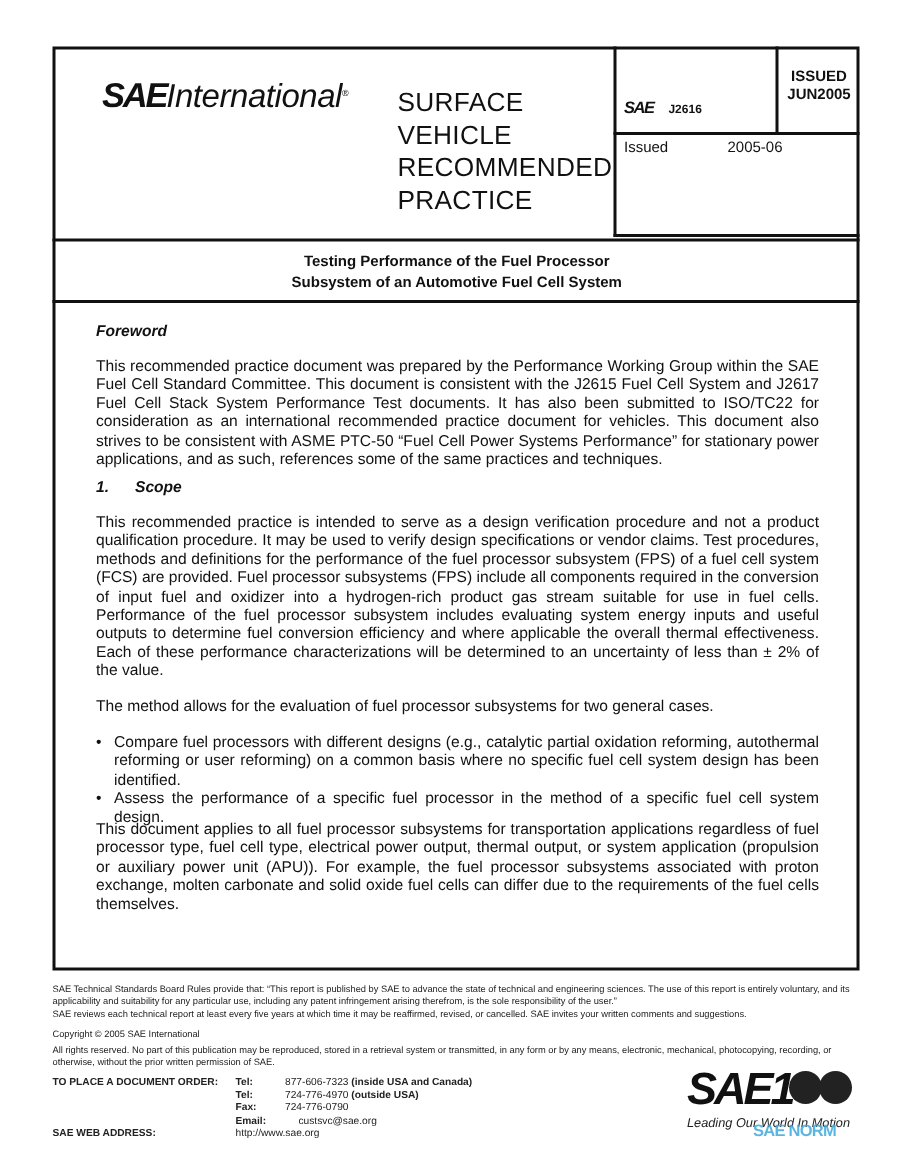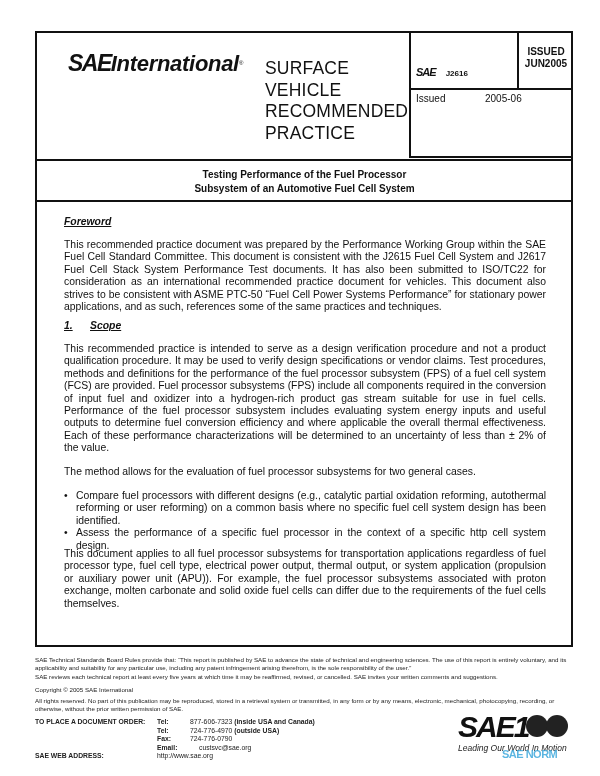--- a/index.html
+++ b/index.html
@@ -5,36 +5,36 @@
   html, body { margin: 0; padding: 0; background: #ffffff; }
   body { width: 600px; height: 776px; position: relative; overflow: hidden;
          font-family: "Liberation Sans", sans-serif; color: #111; }
   .abs { position: absolute; }
   .frame { left: 35px; top: 31px; width: 538px; height: 616px; border: 2px solid #111; box-sizing: border-box; }
   .hline { position: absolute; background: #111; }
   .vline { position: absolute; background: #111; }
 
   .logo { left: 68px; top: 52px; font-size: 22px; line-height: 22px; white-space: nowrap; }
   .logo .sae { font-weight: bold; font-style: italic; letter-spacing: -1.5px; font-size: 23px; }
-  .logo .intl { font-style: italic; font-weight: bold; letter-spacing: -0.3px; }
+  .logo .intl { font-style: italic; font-weight: normal; letter-spacing: -0.3px; }
   .logo .tm { font-size: 6px; vertical-align: top; }
 
   .doctype { left: 265px; top: 58px; font-weight: normal; font-size: 17.5px; line-height: 21.5px; letter-spacing: 0.2px; }
 
   .issued-tag { left: 519px; top: 46px; width: 54px; text-align: center; font-weight: bold; font-size: 10px; line-height: 12px; }
   .j-cell { left: 416px; top: 66px; font-size: 9px; white-space: nowrap; text-align: right; }
   .j-cell .mini-sae { font-weight: bold; font-style: italic; font-size: 11px; letter-spacing: -1px; margin-right: 10px; }
   .j-cell .jnum { font-weight: bold; font-size: 8px; }
   .issued-row { left: 416px; top: 93px; font-size: 10px; width: 150px; }
   .issued-row .date { position: absolute; left: 69px; top: 0; }
 
   .title { left: 36px; top: 168px; width: 537px; text-align: center; font-weight: bold; font-size: 10px; line-height: 14px; }
 
   .body-text { left: 64px; width: 482px; font-size: 10.4px; line-height: 12.4px; text-align: justify; }
-  .heading { font-weight: bold; font-style: italic; font-size: 10.4px; text-decoration: underline; }
+  .heading { font-weight: bold; font-style: italic; font-size: 10.4px; }
   .sec-num { display: inline-block; width: 26px; }
   ul.bullets { margin: 0; padding: 0; list-style: none; }
   ul.bullets li { position: relative; padding-left: 12px; margin-bottom: 0; }
   ul.bullets li::before { content: "\2022"; position: absolute; left: 0; top: 0; }
 
   .foot { left: 35px; width: 545px; font-size: 6.2px; line-height: 7.6px; color: #222; }
   .order { left: 35px; top: 718px; font-size: 6.8px; line-height: 8.4px; font-weight: bold; color: #222; }
   .order .lbl { position: absolute; left: 0; white-space: nowrap; }
   .order .k { position: absolute; left: 122px; white-space: nowrap; font-weight: bold; }
   .order .v { position: absolute; left: 155px; white-space: nowrap; font-weight: normal; }
@@ -93,21 +93,21 @@
 <div class="abs body-text" style="top:239px;">This recommended practice document was prepared by the Performance Working Group within the SAE Fuel Cell Standard Committee.  This document is consistent with the J2615 Fuel Cell System and J2617 Fuel Cell Stack System Performance Test documents.  It has also been submitted to ISO/TC22 for consideration as an international recommended practice document for vehicles.  This document also strives to be consistent with ASME PTC-50 “Fuel Cell Power Systems Performance” for stationary power applications, and as such, references some of the same practices and techniques.</div>
 
 <div class="abs body-text" style="top:320px;">
   <span class="heading sec-num">1.</span><span class="heading">Scope</span>
 </div>
 <div class="abs body-text" style="top:343px;">This recommended practice is intended to serve as a design verification procedure and not a product qualification procedure.  It may be used to verify design specifications or vendor claims.  Test procedures, methods and definitions for the performance of the fuel processor subsystem (FPS) of a fuel cell system (FCS) are provided.  Fuel processor subsystems (FPS) include all components required in the conversion of input fuel and oxidizer into a hydrogen-rich product gas stream suitable for use in fuel cells. Performance of the fuel processor subsystem includes evaluating system energy inputs and useful outputs to determine fuel conversion efficiency and where applicable the overall thermal effectiveness. Each of these performance characterizations will be determined to an uncertainty of less than ± 2% of the value.</div>
 <div class="abs body-text" style="top:466px;">The method allows for the evaluation of fuel processor subsystems for two general cases.</div>
 <div class="abs body-text" style="top:490px;">
   <ul class="bullets">
     <li>Compare fuel processors with different designs (e.g., catalytic partial oxidation reforming, autothermal reforming or user reforming) on a common basis where no specific fuel cell system design has been identified.</li>
-    <li>Assess the performance of a specific fuel processor in the context of a specific http cell system design.</li>
+    <li>Assess the performance of a specific fuel processor in the method of a specific fuel cell system design.</li>
   </ul>
 </div>
 <div class="abs body-text" style="top:548px;">This document applies to all fuel processor subsystems for transportation applications regardless of fuel processor type, fuel cell type, electrical power output, thermal output, or system application (propulsion or auxiliary power unit (APU)).  For example, the fuel processor subsystems associated with proton exchange, molten carbonate and solid oxide fuel cells can differ due to the requirements of the fuel cells themselves.</div>
 
 <div class="abs foot" style="top:656px;">SAE Technical Standards Board Rules provide that: “This report is published by SAE to advance the state of technical and engineering sciences.  The use of this report is entirely voluntary, and its applicability and suitability for any particular use, including any patent infringement arising therefrom, is the sole responsibility of the user.”</div>
 <div class="abs foot" style="top:673px;">SAE reviews each technical report at least every five years at which time it may be reaffirmed, revised, or cancelled.  SAE invites your written comments and suggestions.</div>
 <div class="abs foot" style="top:686px;">Copyright © 2005 SAE International</div>
 <div class="abs foot" style="top:697px;">All rights reserved. No part of this publication may be reproduced, stored in a retrieval system or transmitted, in any form or by any means, electronic, mechanical, photocopying, recording, or otherwise, without the prior written permission of SAE.</div>
 
 <div class="abs order">

